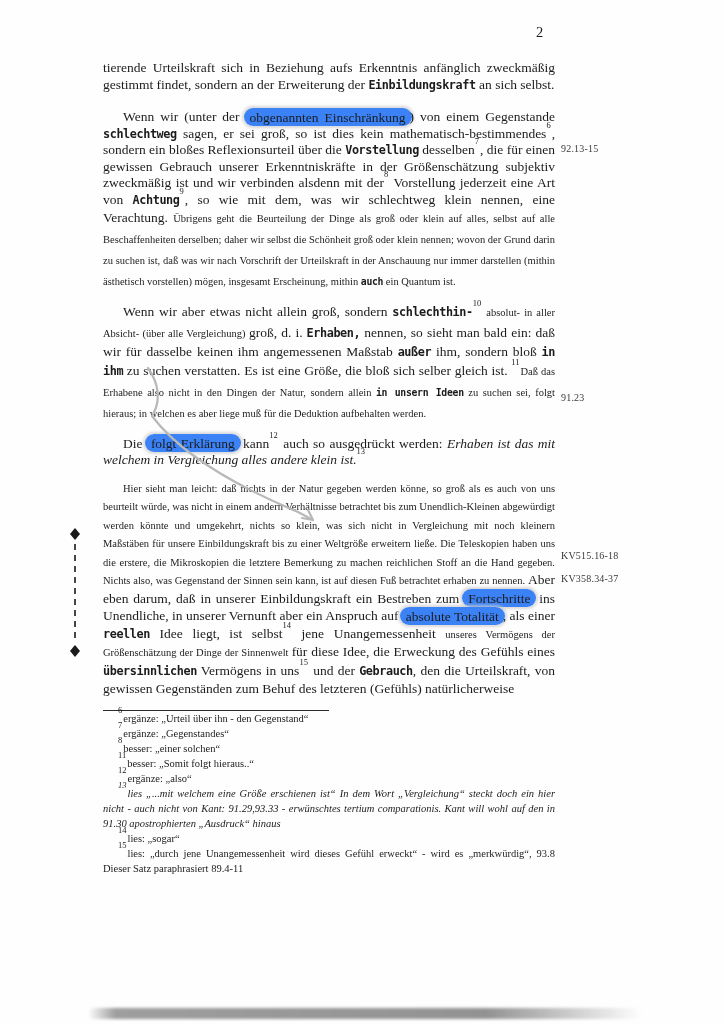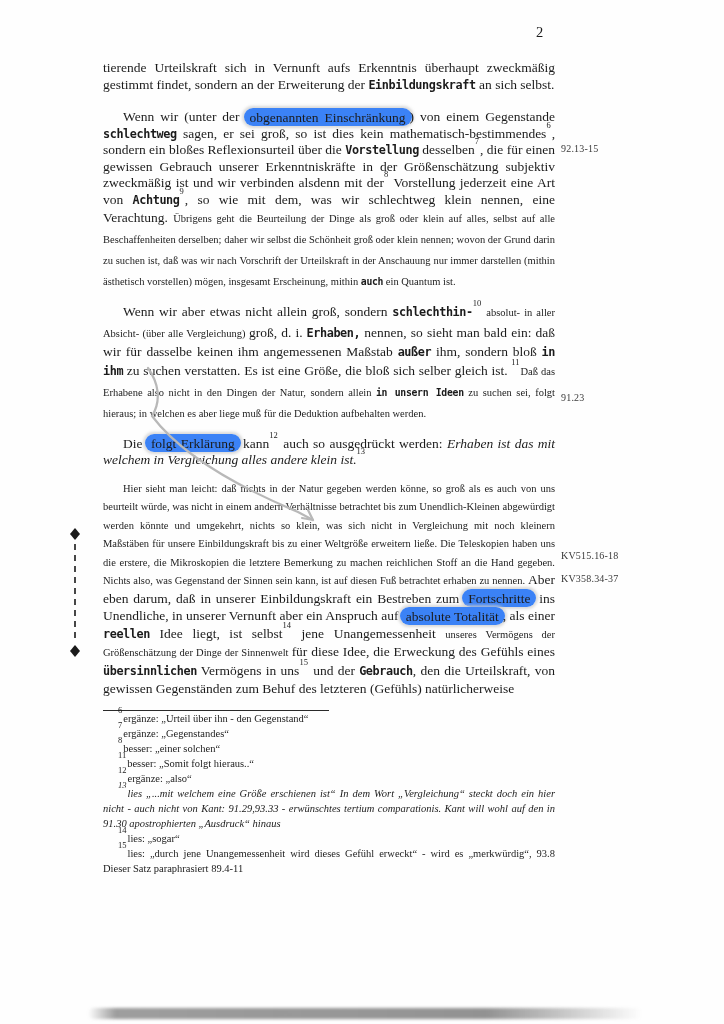--- a/index.html
+++ b/index.html
@@ -42,21 +42,21 @@
 
   <div class="pageno">2</div>
 
   <span class="margin-note mn0">92.13-15</span>
   <span class="margin-note mn1">91.23</span>
   <span class="margin-note mn2">KV515.16-18</span>
   <span class="margin-note mn3">KV358.34-37</span>
 
   <div class="textblock">
 
-  <p class="para"><span class="seg-rm">tierende Urteilskraft sich in Vernunft aufs Erkenntnis überhaupt zweckmäßig gestimmt findet, sondern an der Erweiterung der </span><span class="seg-tt">Einbildungskraft</span><span class="seg-rm"> an sich selbst.</span></p>
+  <p class="para"><span class="seg-rm">tierende Urteilskraft sich in Beziehung aufs Erkenntnis anfänglich zweckmäßig gestimmt findet, sondern an der Erweiterung der </span><span class="seg-tt">Einbildungskraft</span><span class="seg-rm"> an sich selbst.</span></p>
       <p class="para indent gap-lg"><span class="seg-rm">Wenn wir (unter der </span><span class="seg-hl">obgenannten Einschränkung</span><span class="seg-rm">) von einem Gegenstande </span><span class="seg-tt">schlechtweg</span><span class="seg-rm"> sagen, er sei groß, so ist dies kein mathematisch-bestimmendes</span><sup class="seg-sup">6</sup><span class="seg-rm">, sondern ein bloßes Reflexionsurteil über die </span><span class="seg-tt">Vorstellung</span><span class="seg-rm"> desselben</span><sup class="seg-sup">7</sup><span class="seg-rm">, die für einen gewissen Gebrauch unserer Erkenntniskräfte in der Größenschätzung subjektiv zweckmäßig ist und wir verbinden alsdenn mit der</span><sup class="seg-sup">8</sup><span class="seg-rm"> Vorstellung jederzeit eine Art von </span><span class="seg-tt">Achtung</span><sup class="seg-sup">9</sup><span class="seg-rm">, so wie mit dem, was wir schlechtweg klein nennen, eine Verachtung. </span><span class="seg-sm">Übrigens geht die Beurteilung der Dinge als groß oder klein auf alles, selbst auf alle Beschaffenheiten derselben; daher wir selbst die Schönheit groß oder klein nennen; wovon der Grund darin zu suchen ist, daß was wir nach Vorschrift der Urteilskraft in der Anschauung nur immer darstellen (mithin ästhetisch vorstellen) mögen, insgesamt Erscheinung, mithin </span><span class="seg-smtt">auch</span><span class="seg-sm"> ein Quantum ist.</span></p>
       <p class="para indent gap-sm"><span class="seg-rm">Wenn wir aber etwas nicht allein groß, sondern </span><span class="seg-tt">schlechthin-</span><sup class="seg-sup">10</sup><span class="seg-sm"> absolut- in aller Absicht- (über alle Vergleichung) </span><span class="seg-rm">groß, d. i. </span><span class="seg-tt">Erhaben,</span><span class="seg-rm"> nennen, so sieht man bald ein: daß wir für dasselbe keinen ihm angemessenen Maßstab </span><span class="seg-tt">außer</span><span class="seg-rm"> ihm, sondern bloß </span><span class="seg-tt">in ihm</span><span class="seg-rm"> zu suchen verstatten. Es ist eine Größe, die bloß sich selber gleich ist. </span><sup class="seg-sup">11</sup><span class="seg-sm">Daß das Erhabene also nicht in den Dingen der Natur, sondern allein </span><span class="seg-smtt">in unsern Ideen</span><span class="seg-sm"> zu suchen sei, folgt hieraus; in welchen es aber liege muß für die Deduktion aufbehalten werden.</span></p>
       <p class="para indent gap-md"><span class="seg-rm">Die </span><span class="seg-hl">folgt Erklärung</span><span class="seg-rm"> kann</span><sup class="seg-sup">12</sup><span class="seg-rm"> auch so ausgedrückt werden: </span><span class="seg-it">Erhaben ist das mit welchem in Vergleichung alles andere klein ist.</span><sup class="seg-sup">13</sup></p>
       <p class="para indent gap-sm p5"><span class="seg-sm">Hier sieht man leicht: daß nichts in der Natur gegeben werden könne, so groß als es auch von uns beurteilt würde, was nicht in einem andern Verhältnisse betrachtet bis zum Unendlich-Kleinen abgewürdigt werden könnte und umgekehrt, nichts so klein, was sich nicht in Vergleichung mit noch kleinern Maßstäben für unsere Einbildungskraft bis zu einer Weltgröße erweitern ließe. Die Teleskopien haben uns die erstere, die Mikroskopien die letztere Bemerkung zu machen reichlichen Stoff an die Hand gegeben. Nichts also, was Gegenstand der Sinnen sein kann, ist auf diesen Fuß betrachtet erhaben zu nennen. </span><span class="seg-rm">Aber eben darum, daß in unserer Einbildungskraft ein Bestreben zum </span><span class="seg-hl">Fortschritte</span><span class="seg-rm"> ins Unendliche, in unserer Vernunft aber ein Anspruch auf </span><span class="seg-hl">absolute Totalität</span><span class="seg-rm">, als einer </span><span class="seg-tt">reellen</span><span class="seg-rm"> Idee liegt, ist selbst</span><sup class="seg-sup">14</sup><span class="seg-rm"> jene Unangemessenheit </span><span class="seg-sm">unseres Vermögens der Größenschätzung der Dinge der Sinnenwelt </span><span class="seg-rm">für diese Idee, die Erweckung des Gefühls eines </span><span class="seg-tt">übersinnlichen</span><span class="seg-rm"> Vermögens in uns</span><sup class="seg-sup">15</sup><span class="seg-rm"> und der </span><span class="seg-tt">Gebrauch</span><span class="seg-rm">, den die Urteilskraft, von gewissen Gegenständen zum Behuf des letzteren (Gefühls) natürlicherweise</span></p>
       <div class="fnrule"></div>
       <div class="footnotes">
         <p class="footnote"><sup class="seg-sup">6</sup>ergänze: „Urteil über ihn - den Gegenstand“</p>
         <p class="footnote"><sup class="seg-sup">7</sup>ergänze: „Gegenstandes“</p>
         <p class="footnote"><sup class="seg-sup">8</sup>besser: „einer solchen“</p>
         <p class="footnote"><sup class="seg-sup">11</sup>besser: „Somit folgt hieraus..“</p>

